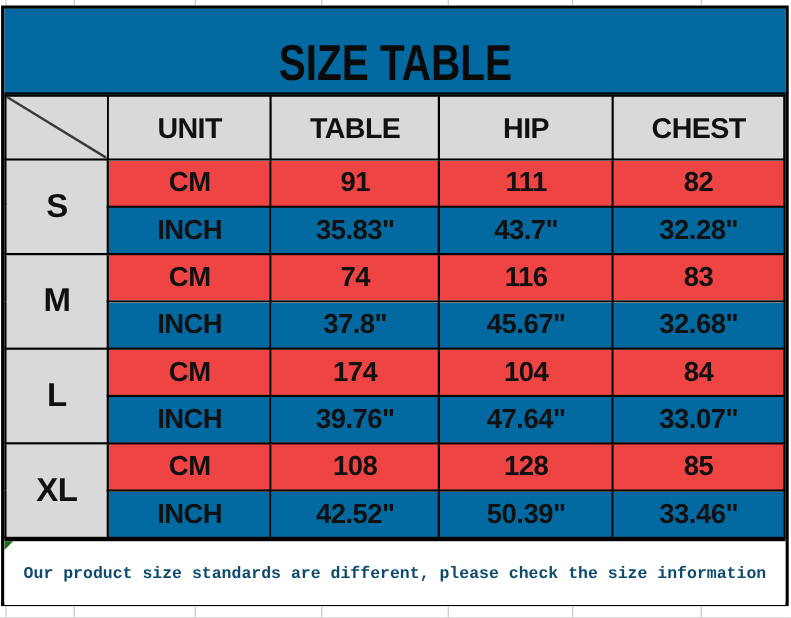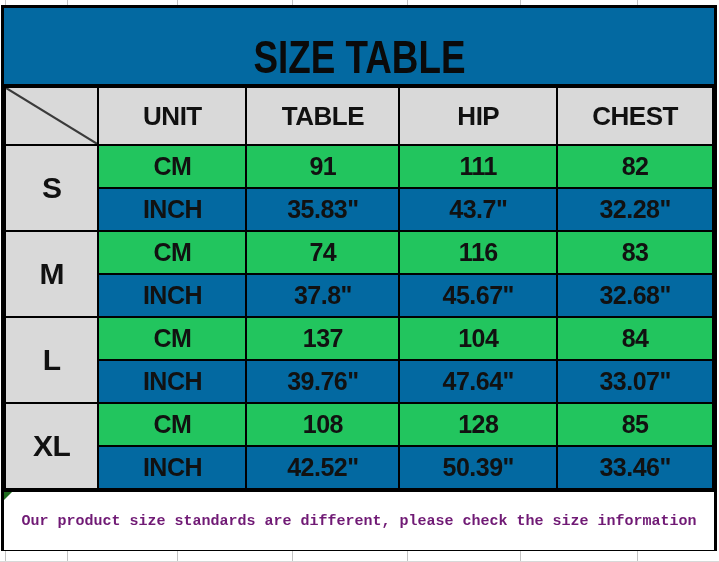--- a/index.html
+++ b/index.html
@@ -46,31 +46,31 @@
     padding: 0; color: #111111; overflow: hidden;
   }
   .col-size { width: 13.2%; }
   .col-unit { width: 20.9%; }
   .col-chest { width: 21.6%; }
   .col-hip { width: 22.3%; }
   .col-length { width: 22.0%; }
   tr.head-row td { background: #d9d9d9; height: 56px; font-size: 26px; margin-left: 16px; }
   td.diag-cell { background: #ffffff; position: relative; padding: 0; }
   td.diag-cell svg { position: absolute; left: 0; top: 0; width: 100%; height: 100%; display: block; }
-  tr.cm-row td { background: #22c55e; height: 41px; }
+  tr.cm-row td { background: #ef4444; height: 41px; }
   tr.inch-row td { background: #0369a1; height: 41px; }
   td.size-cell { background: #d9d9d9 !important; font-size: 30px !important; }
   .note {
     flex: 0 0 auto; height: 58px;
     border-top: 2px solid #000000;
     background: #ffffff; position: relative;
     display: flex; flex-direction: column; align-items: center; justify-content: center;
     font-family: "Liberation Mono", "DejaVu Sans Mono", monospace;
     font-weight: bold; font-size: 15px; line-height: 21px;
-    white-space: nowrap; color: #701a75;
+    white-space: nowrap; color: #0c4a6e;
   }
   .corner-indicator {
     position: absolute; left: 0; top: 0;
     width: 0; height: 0;
     border-top: 8px solid #1e6b1e;
     border-right: 8px solid transparent;
   }
 </style>
 </head>
 <body>
@@ -138,21 +138,21 @@
         <tr class="inch-row">
           <td>INCH</td>
           <td>37.8"</td>
           <td>45.67"</td>
           <td>32.68"</td>
         </tr>
 
         <tr class="cm-row">
           <td class="size-cell" rowspan="2">L</td>
           <td>CM</td>
-          <td>137</td>
+          <td>174</td>
           <td>104</td>
           <td>84</td>
         </tr>
         <tr class="inch-row">
           <td>INCH</td>
           <td>39.76"</td>
           <td>47.64"</td>
           <td>33.07"</td>
         </tr>
 

